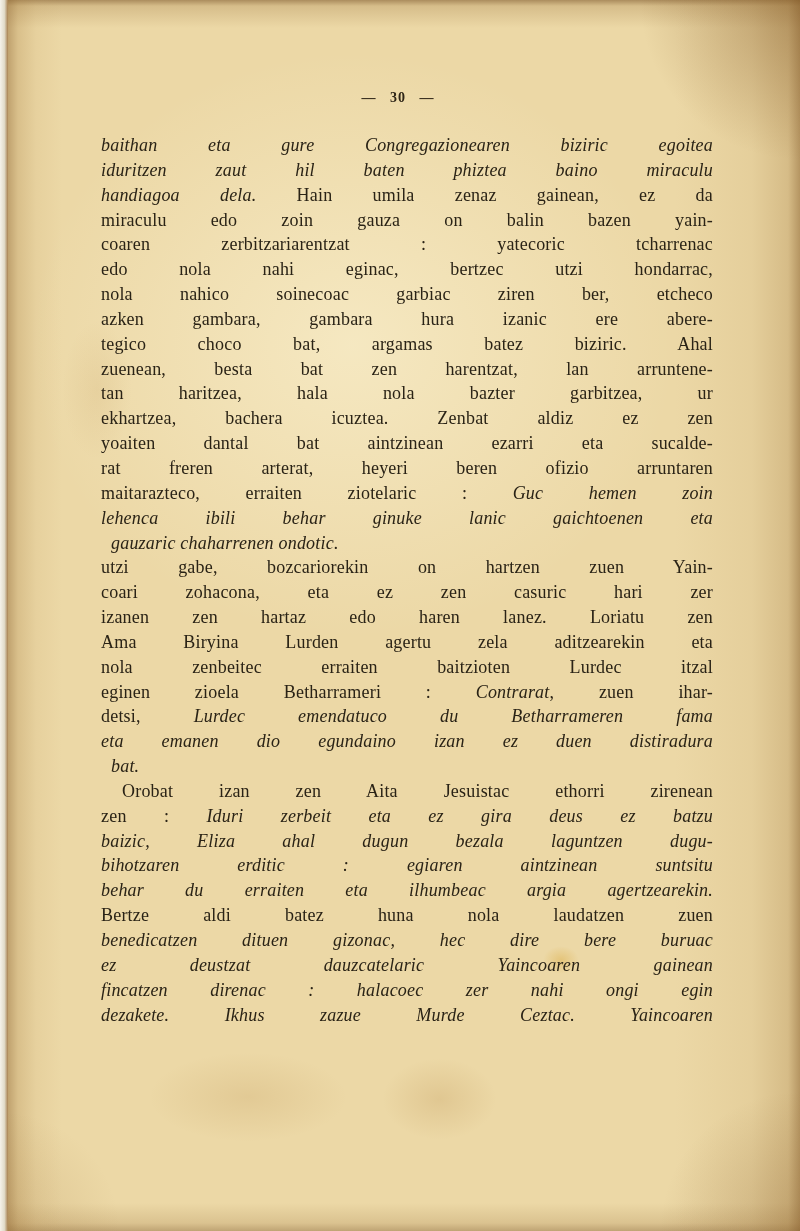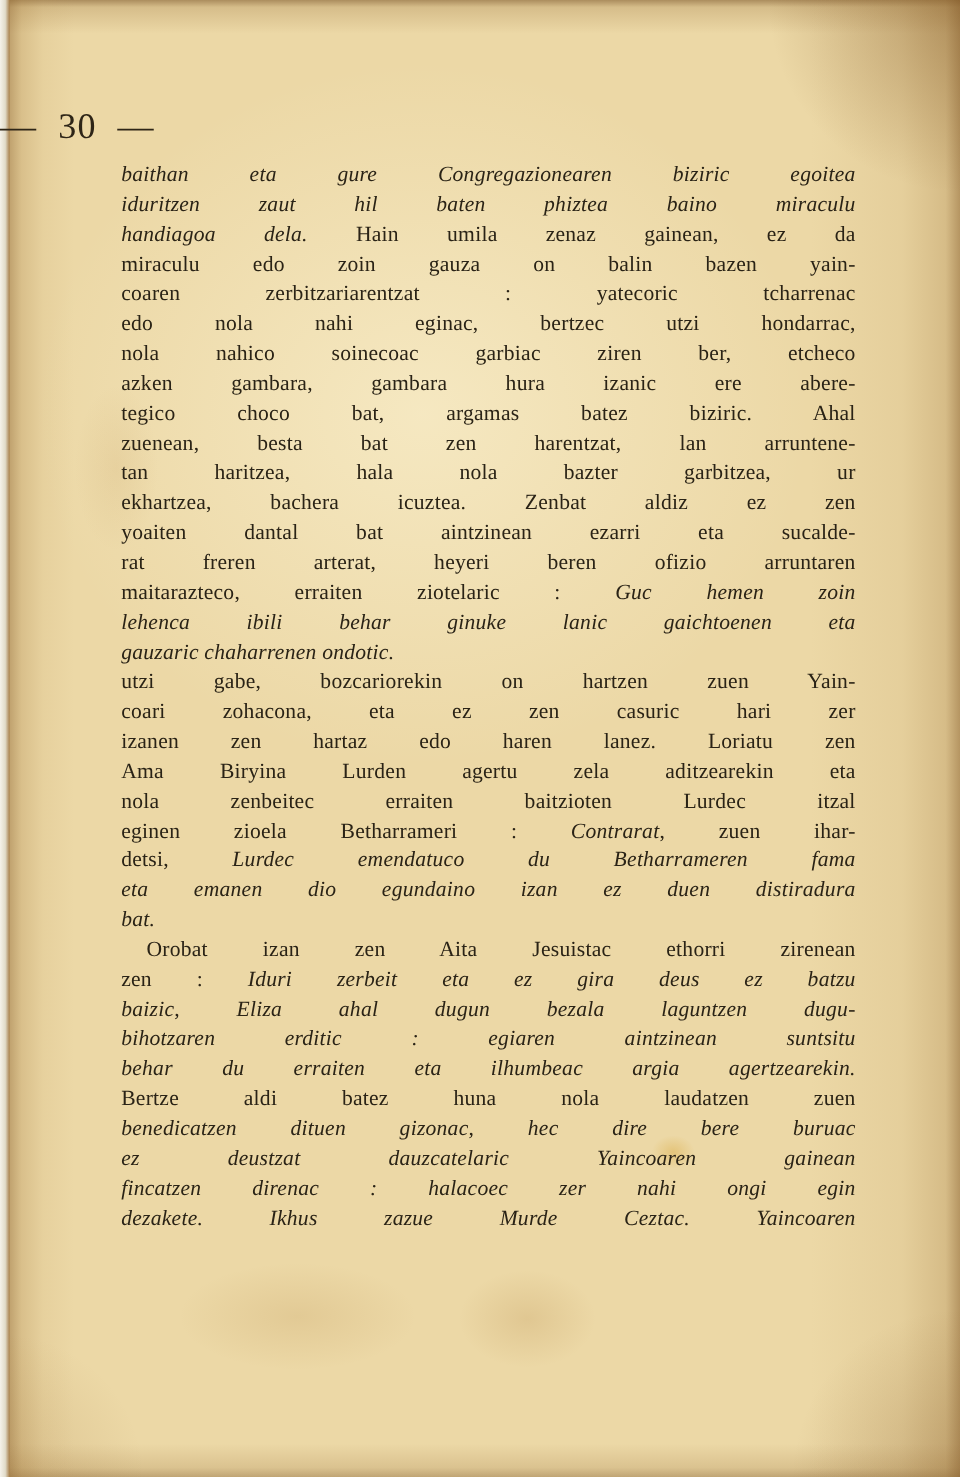--- a/index.html
+++ b/index.html
@@ -29,39 +29,40 @@
   .s1 { left: 148px; top: 1052px; width: 200px; height: 90px;
         background: radial-gradient(ellipse, rgba(165,115,45,0.14), rgba(165,115,45,0) 70%); }
   .s2 { left: 382px; top: 1058px; width: 115px; height: 82px;
         background: radial-gradient(ellipse, rgba(165,115,45,0.17), rgba(165,115,45,0) 70%); }
   .s3 { left: 543px; top: 946px; width: 36px; height: 28px;
         background: radial-gradient(ellipse, rgba(214,160,40,0.35), rgba(214,160,40,0) 70%); }
   .s4 { left: 62px; top: 320px; width: 70px; height: 140px;
         background: radial-gradient(ellipse, rgba(170,120,50,0.10), rgba(170,120,50,0) 70%); }
   .page-number {
     position: absolute; top: 91px; left: 0; width: 796px;
-    font-size: 30px; line-height: 1;
+    text-align: center;
+    font-size: 14px; line-height: 1;
     color: #2e2517;
-    word-spacing: 9px; letter-spacing: 1px;
+    word-spacing: 9px; letter-spacing: 1px; font-weight: bold;
   }
   .text-block {
     position: absolute; left: 101px; top: 133px; width: 612px;
     color: #2a2316;
     font-size: 18px;
     letter-spacing: 0.2px;
   }
   .line {
     height: 24.85px;
     line-height: 24.85px;
     text-align: justify;
     text-align-last: justify;
     text-justify: inter-word;
     overflow: visible;
   }
-  .line.end { text-align-last: left; }
+  .line.end { text-align-last: left; margin-left: 10px; }
   .line.indent { text-indent: 21px; }
   .it { font-style: italic; }
 </style>
 </head>
 <body>
 
 <div class="scan">
   <div class="edge-left"></div>
   <div class="stain s1"></div>
   <div class="stain s2"></div>

